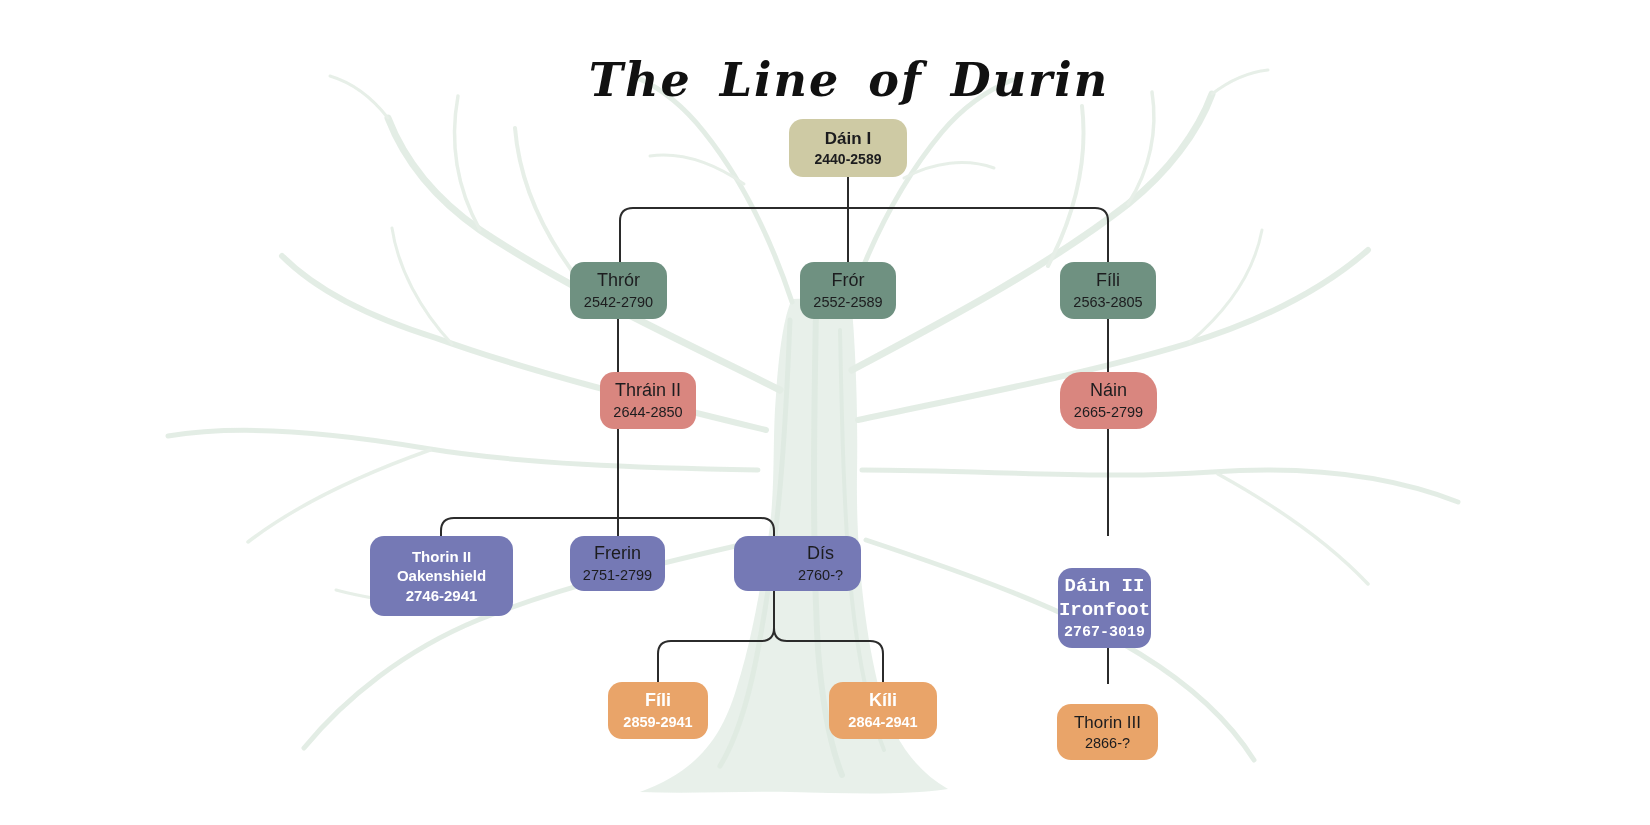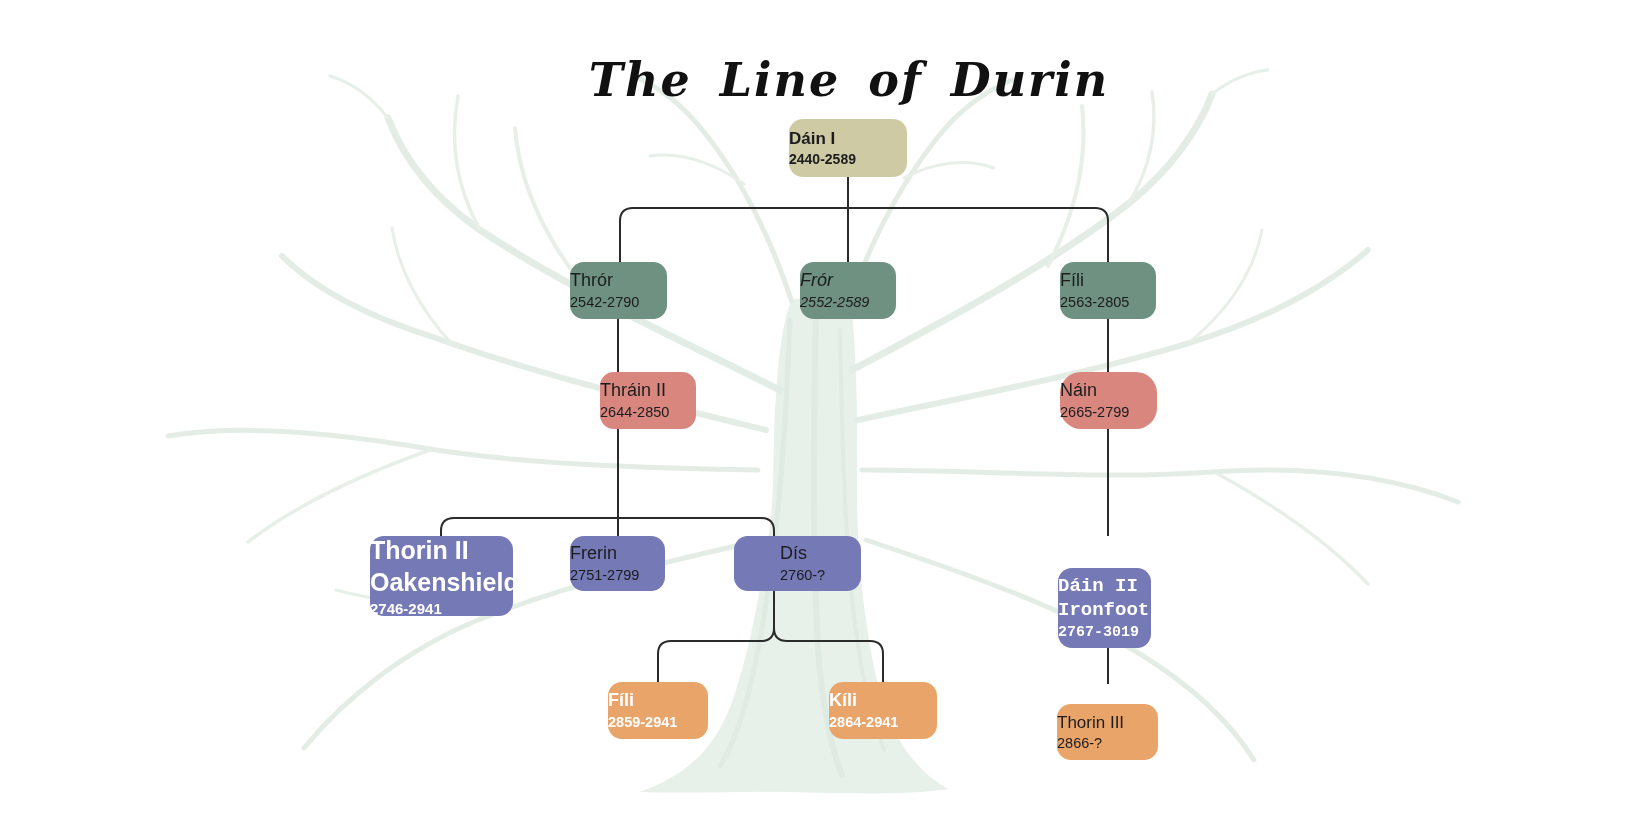--- a/index.html
+++ b/index.html
@@ -16,42 +16,42 @@
 
   .title {
     position:absolute; z-index:3; top:22px; left:0; width:1610px;
     text-align:center;
     font-family:"DejaVu Serif", serif; font-style:italic; font-weight:600;
     font-size:46px; letter-spacing:2px; word-spacing:10px; color:#111;margin-left:44px;
   }
 
   .node {
     position:absolute; z-index:2; border-radius:14px;
-    display:flex; flex-direction:column; justify-content:center; align-items:flex-start;
+    display:flex; flex-direction:column; justify-content:center; align-items:center;
     text-align:center; color:var(--ink); line-height:1.3;
   }
   .node .nm { font-size:18px; }
   .node .dt { font-size:14.5px; }
   .node .nm:empty, .node .dt:empty { display:none; }
   .lighttext { color:#ffffff; }
   .lighttext .nm, .lighttext .dt { font-weight:700; }
 
   .n-dain1   { left:789px;  top:119px; width:118px; height:58px;  background:var(--beige); }
   .n-dain1 .nm { font-weight:700; font-size:17px; }
   .n-dain1 .dt { font-weight:700; font-size:14px; }
 
   .n-thror   { left:570px;  top:262px; width:97px;  height:57px;  background:var(--green); }
-  .n-fror    { left:800px;  top:262px; width:96px;  height:57px;  background:var(--green);font-style:italic; }
+  .n-fror    { left:800px;  top:262px; width:96px;  height:57px;  background:var(--green); }
   .n-gror    { left:1060px; top:262px; width:96px;  height:57px;  background:var(--green); }
 
   .n-thrain2 { left:600px;  top:372px; width:96px;  height:57px;  background:var(--salmon); }
   .n-nain    { left:1060px; top:372px; width:97px;  height:57px;  background:var(--salmon);border-radius:21px; }
 
   .n-thorin2 { left:370px;  top:536px; width:143px; height:80px;  background:var(--purple); }
-  .n-thorin2 .nm { font-size:25px; }
+  .n-thorin2 .nm { font-size:15px; }
   .n-thorin2 .dt { font-size:15px; }
   .n-frerin  { left:570px;  top:536px; width:95px;  height:55px;  background:var(--purple); }
   .n-dis     { left:734px;  top:536px; width:81px;  height:55px;  background:var(--purple);padding-left:46px; }
   .n-dain2   { left:1058px; top:568px; width:93px; height:80px;  background:var(--purple);font-family:Liberation Mono, monospace; }
   .n-dain2 .nm { font-size:19px; }
   .n-dain2 .dt { font-size:15px; }
 
   .n-fili    { left:608px;  top:682px; width:100px; height:57px;  background:var(--orange); }
   .n-kili    { left:829px;  top:682px; width:108px; height:57px;  background:var(--orange); }
   .n-thorin3 { left:1057px; top:684px; width:101px; height:56px;  background:var(--orange);margin-top:20px; }

